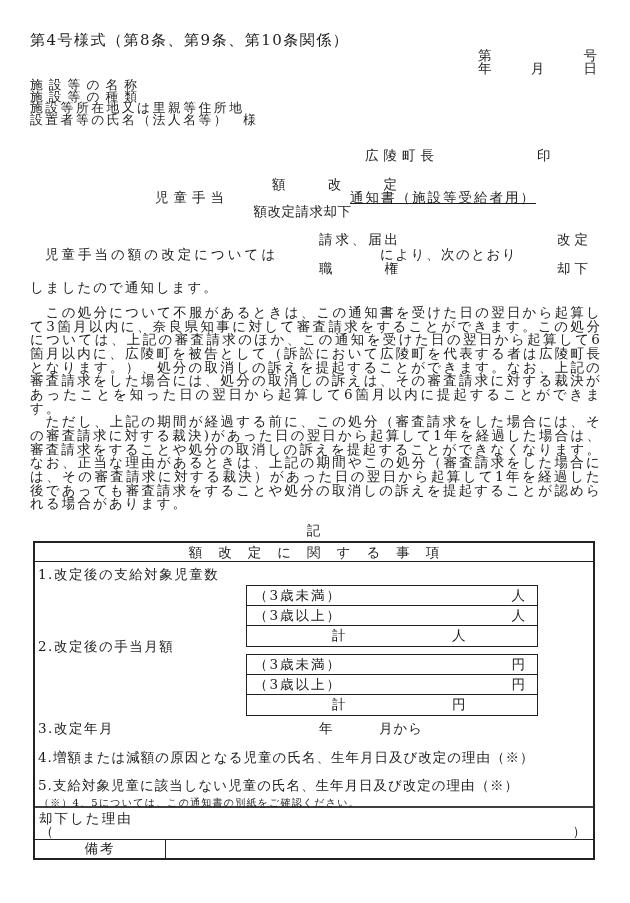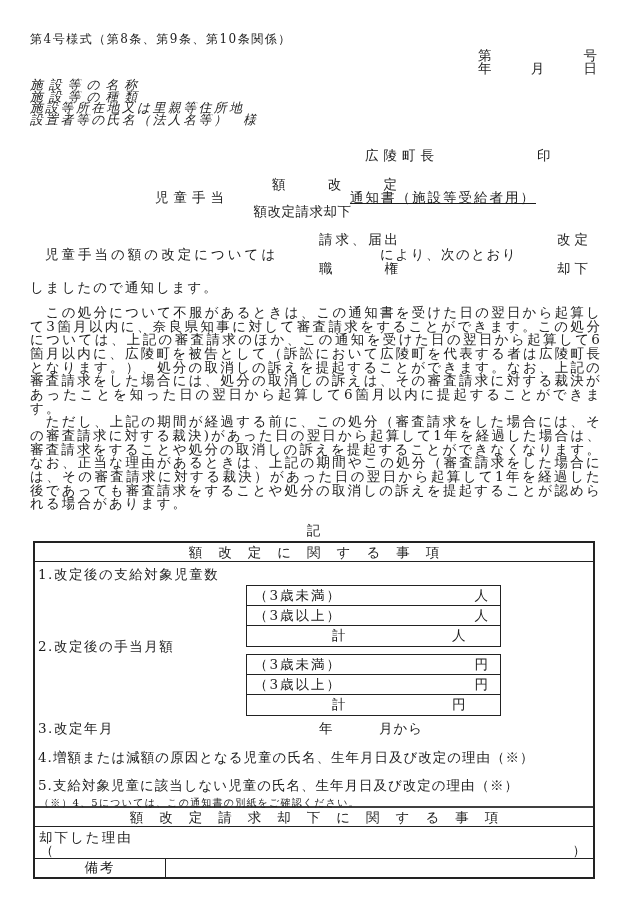--- a/index.html
+++ b/index.html
@@ -10,24 +10,24 @@
     font-size:13.5px; overflow:hidden;
   }
   .abs { position:absolute; }
   .ls1 { letter-spacing:1.5px; }
   .ls6 { letter-spacing:6px; }
   .lsH { letter-spacing:16px;padding-left:16px; }
   .just { text-align:justify; text-align-last:justify; display:inline-block;margin-left:32px; }
   .row-flex { display:flex; justify-content:space-between; }
 
   
-  .form-no { left:30px; top:31px; font-size:12px; }
+  .form-no { left:30px; top:31px; font-size:15px; }
   .docno   { left:478px; top:47px; width:119px; }
   .dateline{ left:478px; top:60px; width:119px; }
-  .recipient { left:30px; top:79px; line-height:11.7px; font-size:12.8px;font-style:italic; }
+  .recipient { left:30px; top:79px; line-height:11.7px; font-size:12.8px; }
   .mayor   { left:365px; top:147px; letter-spacing:5px; }
   .seal    { left:537px; top:147px; }
 
   
   .t-prefix { left:155px; top:189px; letter-spacing:5px; }
   .t-stack  { left:240px; width:125px; }
   .t-top    { top:176px; }
   .t-bottom { top:203px; letter-spacing:0.5px; }
   .t-suffix { left:350px; top:189px; letter-spacing:2px;text-decoration:underline; }
 
@@ -44,21 +44,21 @@
   .body-text { left:30px; top:306px; width:572px; line-height:13.65px;
                letter-spacing:2.1px; text-align:justify; }
   .ki { left:33px; top:522px; width:562px; text-align:center; letter-spacing:1px; }
 
   
   .main-table { left:33px; top:541px; width:562px; border:2px solid #222; }
   .th-row { height:19px; border-bottom:1px solid #222; text-align:center;
             line-height:18px; font-size:13.5px; }
   .tbl-body { position:relative; height:246px; border-bottom:2px solid #404040;padding-left:19px; }
   .item-label { position:absolute; left:3px; letter-spacing:1.5px; }
-  .inner-table { position:absolute; left:211px; width:255px; border:1px solid #222; background:#fff; }
+  .inner-table { position:absolute; left:211px; width:292px; border:1px solid #222; background:#fff; }
   .inner-row { position:relative; height:20px; border-bottom:1px solid #222;
                line-height:19px; }
   .inner-row:last-child { border-bottom:none; }
   .ir-label { position:absolute; left:7px; letter-spacing:2px; }
   .ir-unit  { position:absolute; right:12px; }
   .ir-total-label { position:absolute; left:85px; }
   .ir-total-unit  { position:absolute; left:205px; }
   .note-line { position:absolute; left:4px; top:234px; font-size:10px; letter-spacing:1.2px; }
   .reject-row { height:32px; border-bottom:1px solid #222; position:relative; }
   .reject-label { position:absolute; left:4px; top:2px; letter-spacing:2px; }
@@ -162,21 +162,20 @@
       <div class="item-label" style="top:158px;">3.改定年月</div>
       <div class="y-label" style="left:284px; top:158px;">年</div>
       <div class="y-label" style="left:344px; top:158px;">月から</div>
 
       <div class="item-label" style="top:187px; letter-spacing:1px;">4.増額または減額の原因となる児童の氏名、生年月日及び改定の理由（※）</div>
       <div class="item-label" style="top:215px; letter-spacing:1px;">5.支給対象児童に該当しない児童の氏名、生年月日及び改定の理由（※）</div>
 
       <div class="note-line">（※）4、5については、この通知書の別紙をご確認ください。</div>
     </div>
 
-    <div class="th-row lsH">額改定請求却下に関する事項</div>
 
     <div class="reject-row">
       <div class="reject-label">却下した理由</div>
       <div class="paren-line">
         <span>（</span>
         <span>）</span>
       </div>
     </div>
 
     <div class="remarks-row">

